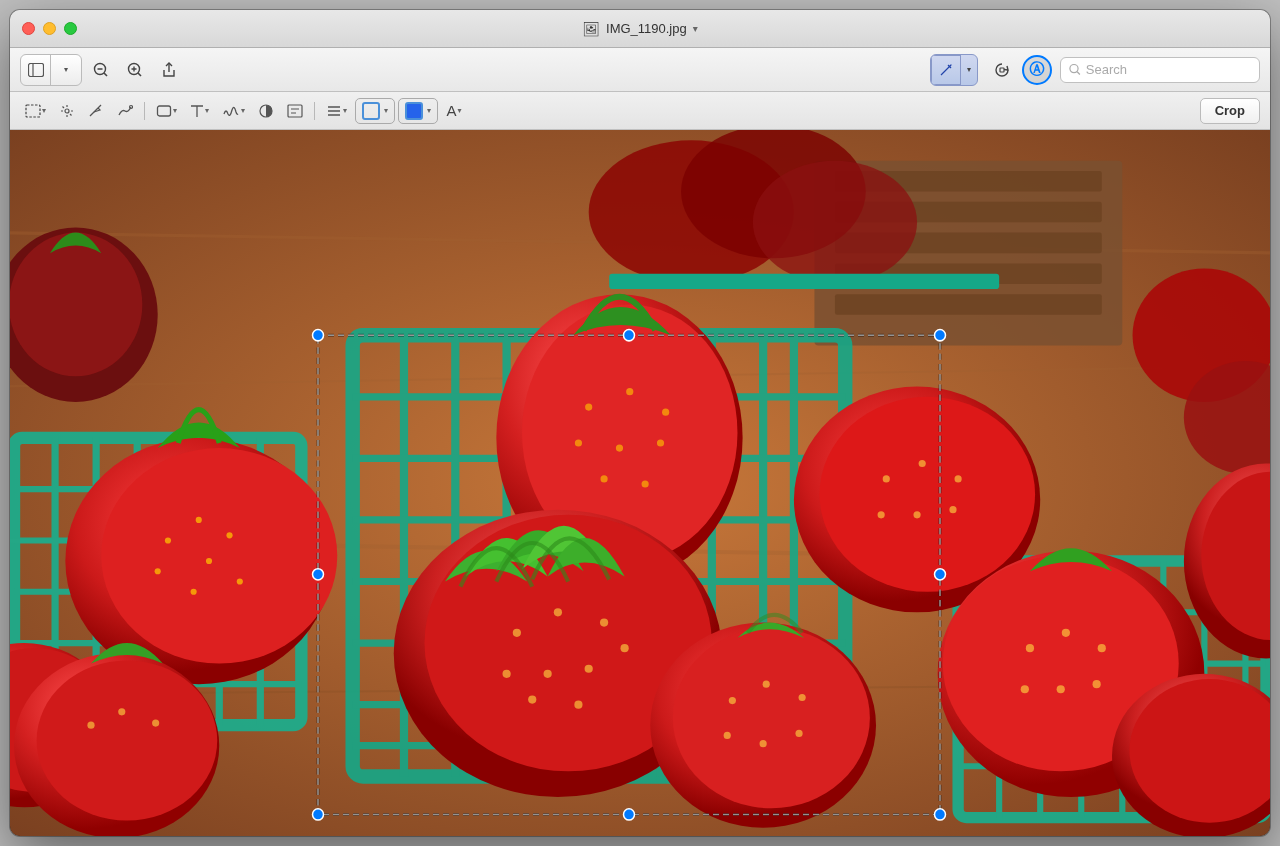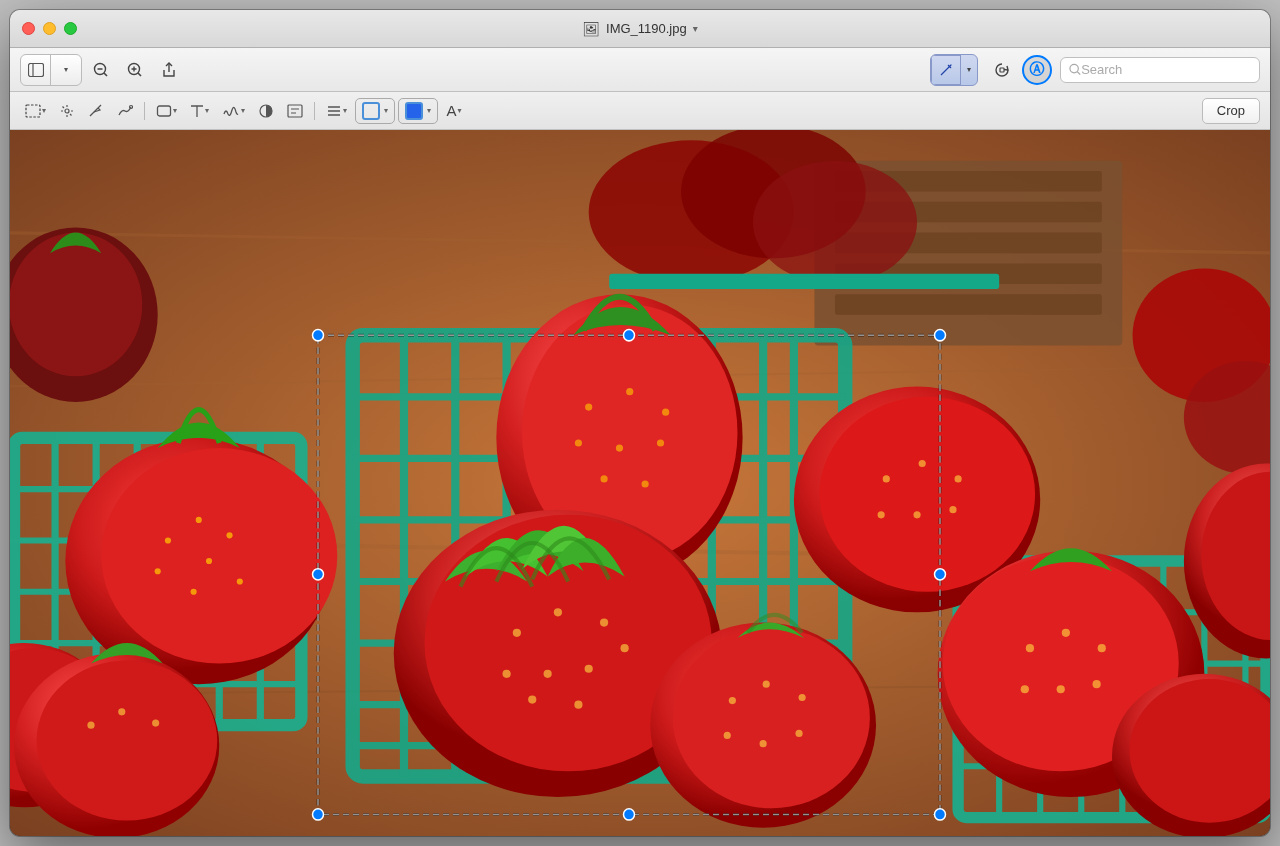--- a/index.html
+++ b/index.html
@@ -106,20 +106,21 @@
 
     .search-box {
       height: 26px;
       width: 200px;
       border-radius: 6px;
       border: 1px solid #c0c0c0;
       background: #fff;
       display: flex;
       align-items: center;
       padding: 0 8px;
+      gap: 5px;
       color: #999;
       font-size: 13px;
     }
 
     .search-box input {
       border: none;
       outline: none;
       background: transparent;
       font-size: 13px;
       color: #333;
@@ -199,21 +200,21 @@
     }
 
     .crop-btn {
       height: 26px;
       padding: 0 14px;
       border-radius: 5px;
       border: 1px solid #bbb;
       background: linear-gradient(to bottom, #fff, #f0f0f0);
       cursor: pointer;
       font-size: 13px;
-      font-weight: 400;
+      font-weight: 700;
       color: #333;
       margin-left: auto;
     }
 
     
     .image-area {
       flex: 1;
       position: relative;
       overflow: hidden;
       background: #000;

